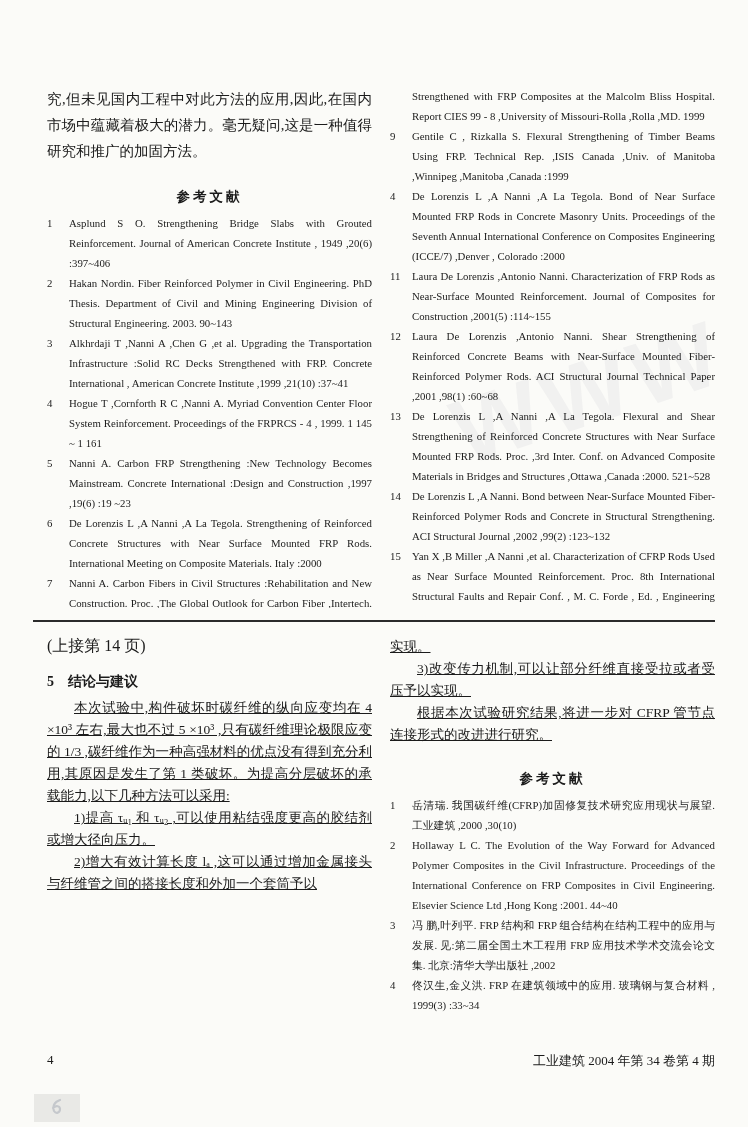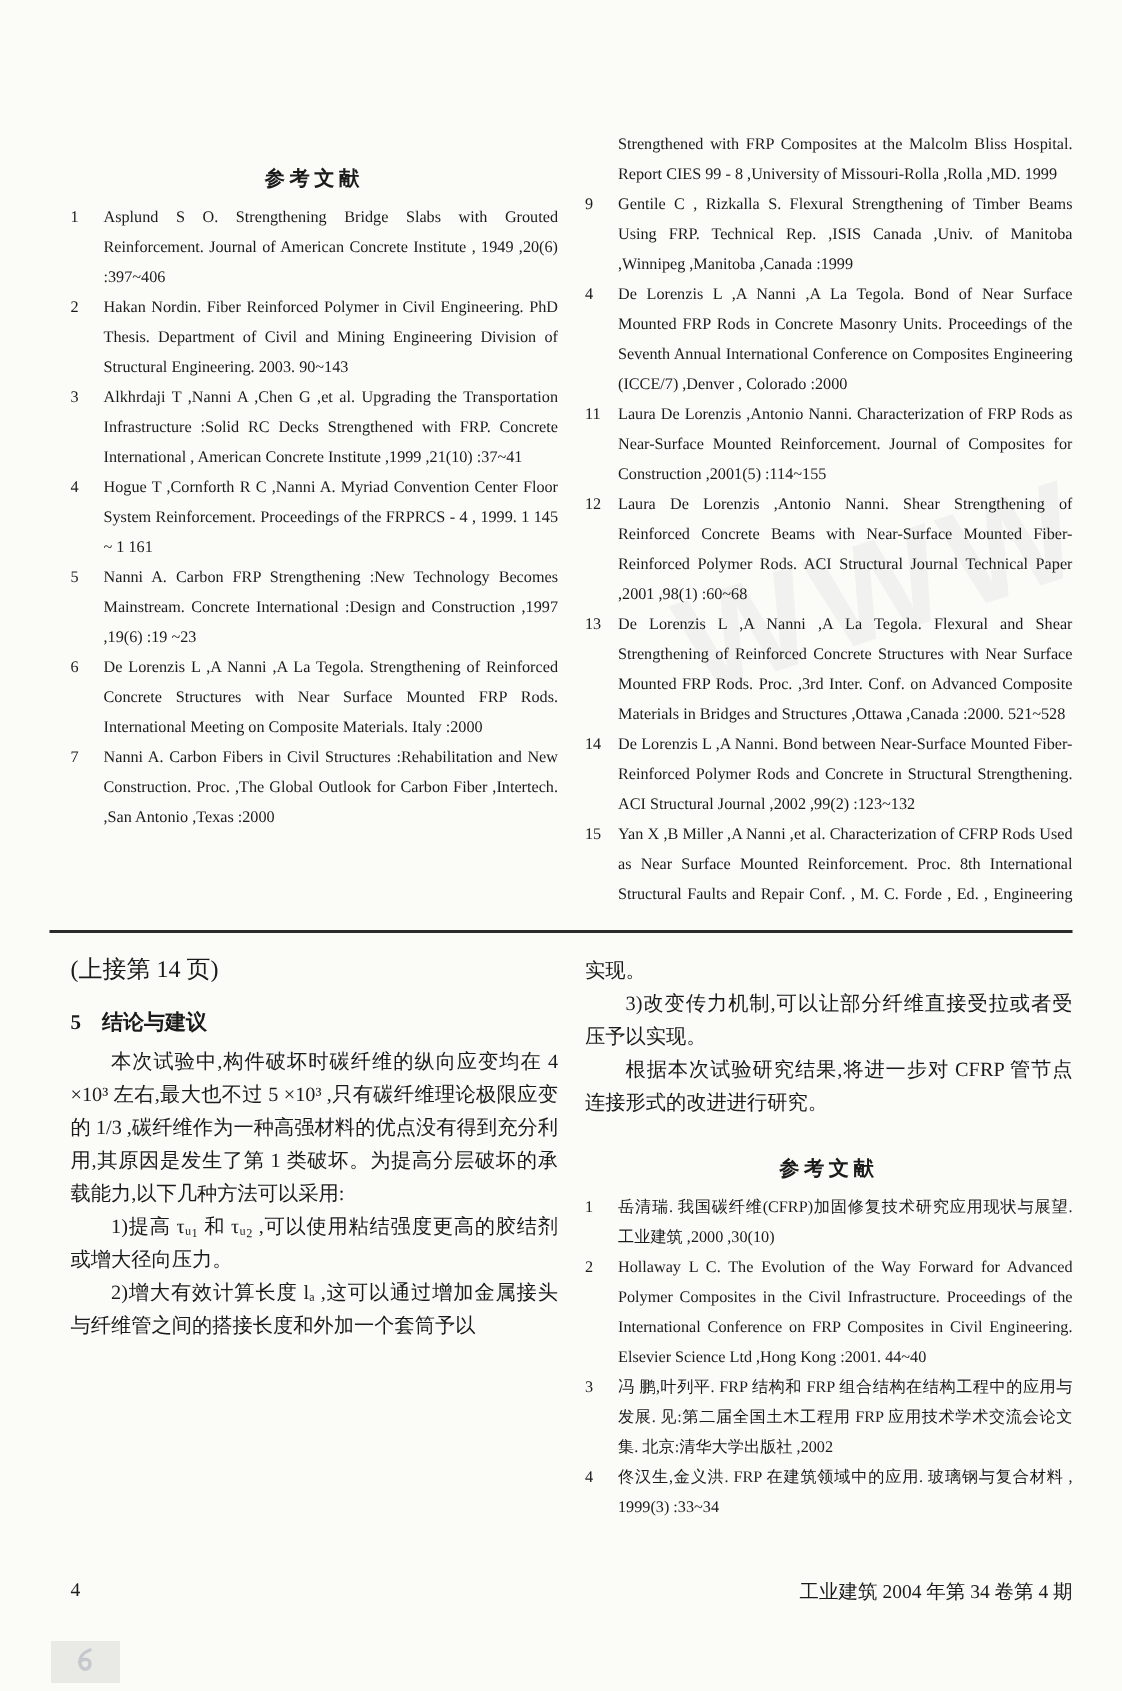--- a/index.html
+++ b/index.html
@@ -20,21 +20,21 @@
     margin:24px 0 7px;letter-spacing:3px;
   }
   .ref{display:flex;font-size:10.8px;line-height:20px;text-align:justify;}
   .ref .n{width:22px;flex:none;}
   .ref .t{flex:1;}
   .divider{
     border:none;border-top:2.5px solid #2b2b2b;
     margin:12px 0 14px -14px;width:682px;height:0;
   }
   .bottom-sec{height:402px;overflow:hidden;}
-  .cn{font-size:13.5px;line-height:22px;text-align:justify;}
+  .cn{font-size:13.5px;line-height:22px;text-align:justify;text-decoration:underline;}
   .indent{text-indent:2em;}
   .cont-note{font-size:16px;margin-bottom:16px;}
   .sec-heading{font-size:14px;font-weight:bold;margin:14px 0 6px;}
   .sec-heading .no{margin-right:14px;}
   .refs-cn .ref{font-size:10.8px;line-height:20px;}
   .footer-row{
     position:absolute;left:47px;top:1052px;width:668px;
     display:flex;justify-content:space-between;
     font-size:13px;
   }
@@ -63,20 +63,21 @@
 </style>
 </head>
 <body>
 
 <div class="scan-wm">WWW</div>
 
 <div class="content">
 
   <div class="cols top-sec">
     <div class="col">
+      <div class="body-text">究,但未见国内工程中对此方法的应用,因此,在国内市场中蕴藏着极大的潜力。毫无疑问,这是一种值得研究和推广的加固方法。</div>
       <div class="ref-heading">参考文献</div>
       <div class="refs">
 
           <div class="ref">
             <span class="n">1</span>
             <span class="t">Asplund S O. Strengthening Bridge Slabs with Grouted Reinforcement. Journal of American Concrete Institute , 1949 ,20(6) :397~406</span>
           </div>
 
           <div class="ref">
             <span class="n">2</span>

